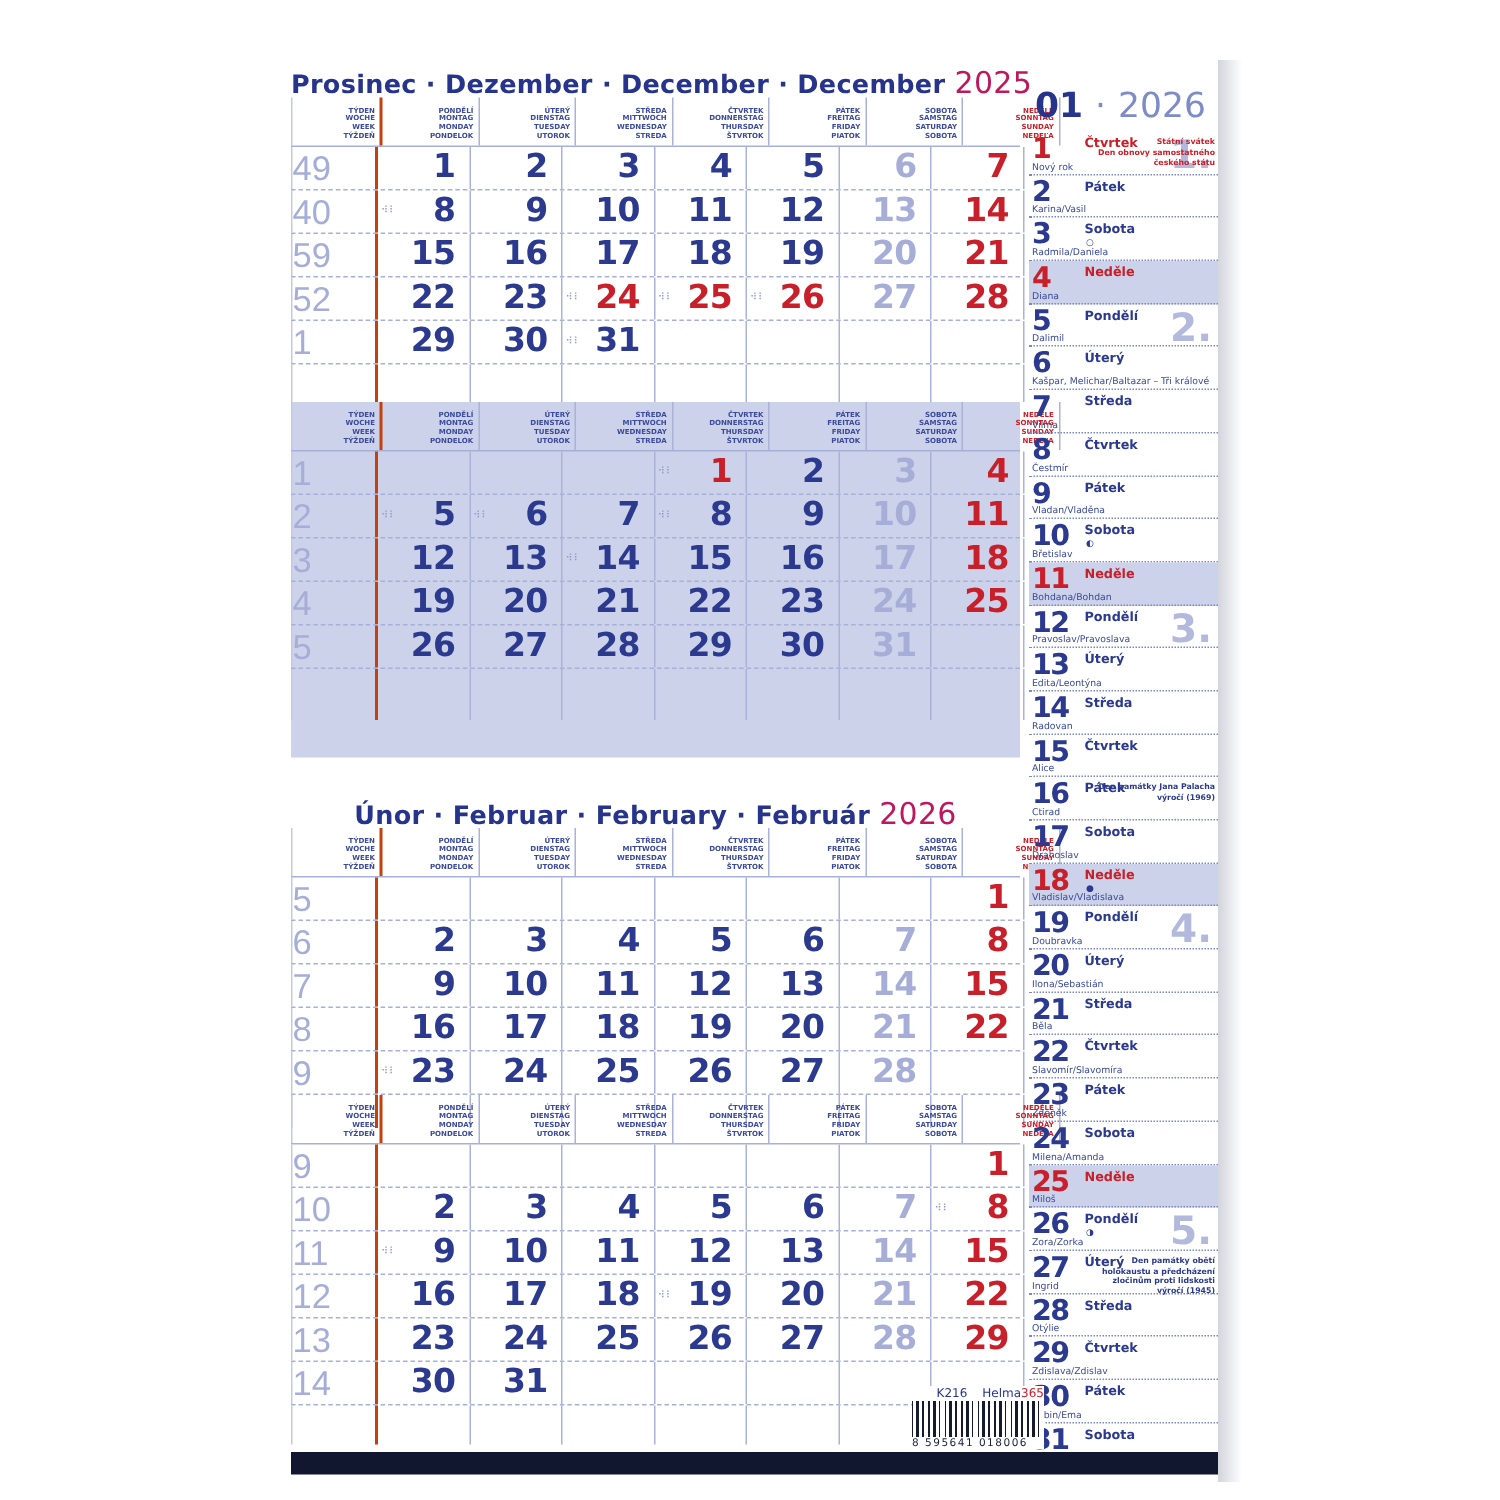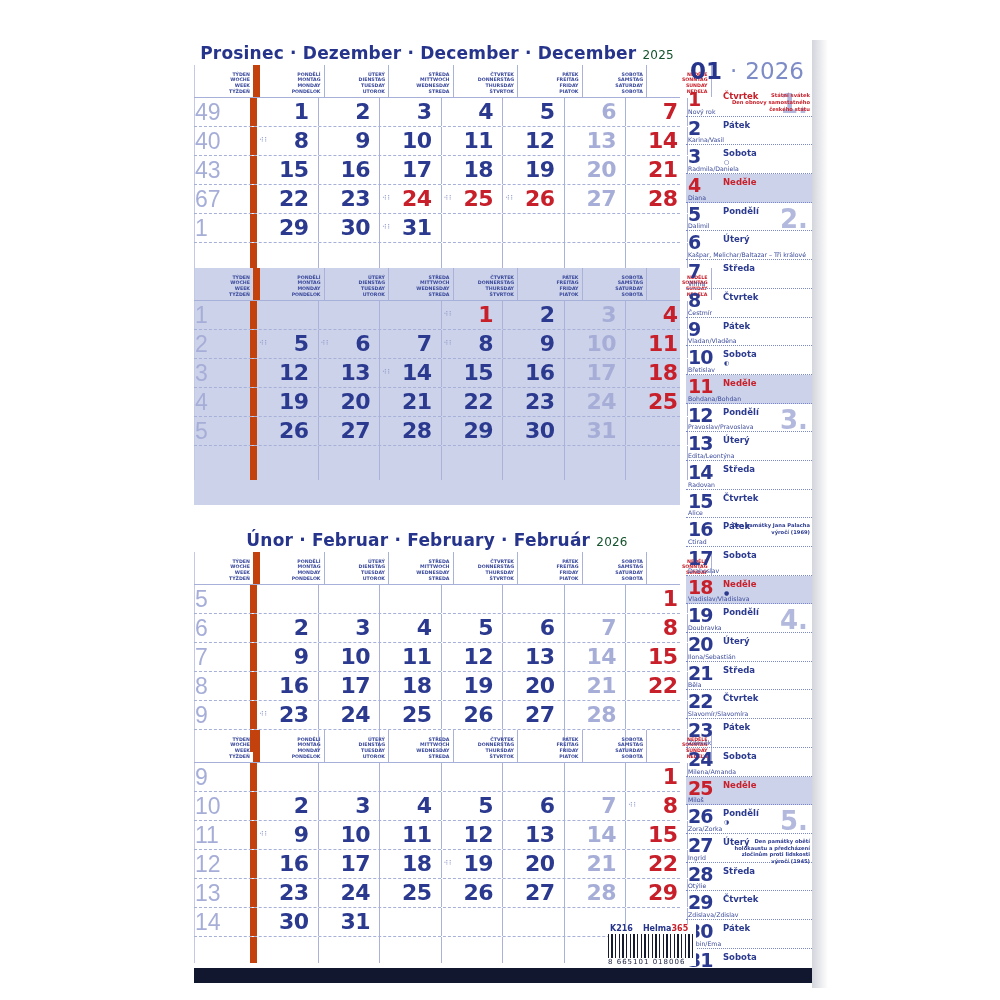--- a/index.html
+++ b/index.html
@@ -11,26 +11,26 @@
 
   
   .months{position:absolute;left:0;top:0;width:486px;}
   .month{position:absolute;left:0;width:486px;}
   #m0{top:0;height:228px;}
   #m1{top:228px;height:237px;background:#ccd2e9;}
   #m2{top:487px;height:225px;}
   #m3{top:690px;height:258px;}
   .month-title{height:22px;padding-top:3px;text-align:center;white-space:nowrap;
     font-size:17px;font-weight:bold;color:#26348c;letter-spacing:.2px;}
-  .mt-year{font-weight:400;color:#14532d;font-size:12px;}
+  .mt-year{font-weight:400;color:#be185d;font-size:20px;}
   .row{display:flex;border-bottom:1px dashed #a7b0d8;}
   .row.hdr{border-bottom:1px solid #a7b0d8;height:32px;}
   .row.days{height:28px;}
   .row.fill{border-bottom:none;}
-  .c0{width:55px;flex:none;border-left:1px solid #c3c9e4;border-right:7px solid #c2410c;position:relative;}
+  .c0{width:55px;flex:none;border-left:1px solid #c3c9e4;border-right:2px solid #c2410c;position:relative;}
   .c{width:60.5px;flex:none;border-right:1px solid #aab2da;position:relative;}
   .hcell{display:flex;flex-direction:column;justify-content:flex-end;align-items:flex-end;
     padding:2px 3px 2px 0;font-size:4.7px;line-height:1.25;font-weight:bold;color:#3b4a9c;text-align:right;}
   .hcell.sun{color:#c8202b;}
   .wnum{font-family:"Liberation Sans",sans-serif;font-size:23px;font-weight:400;color:#a6aed8;
     text-align:center;line-height:28px;}
   .dnum{display:block;font-size:22px;font-weight:bold;color:#2b3a8f;text-align:right;
     padding-right:9px;line-height:27px;letter-spacing:-.5px;}
   .dnum.s{color:#a6aed8;}
   .dnum.r{color:#c8202b;}
@@ -49,21 +49,21 @@
   .srow.sun .snum,.srow.sun .swd,.srow.hol .snum,.srow.hol .swd{color:#c8202b;}
   .smoon{position:absolute;left:38px;top:13px;font-size:6px;color:#2b3a8f;}
   .sname{position:absolute;left:2px;bottom:1px;font-size:6.2px;color:#3a4a9a;white-space:nowrap;}
   .snote{position:absolute;right:2px;top:4px;z-index:2;font-size:5.2px;line-height:1.3;
     text-align:right;color:#2b3a8f;font-weight:bold;}
   .snote.red{color:#c8202b;}
   .sord{position:absolute;right:4px;top:1px;z-index:1;font-size:26px;font-weight:bold;color:#b2b9dd;}
 
   
   .code-block{position:absolute;left:414px;top:884px;width:88px;background:#fff;z-index:3;}
-  .code-line{font-size:8px;font-weight:bold;color:#26348c;white-space:nowrap;padding-left:2px;}
+  .code-line{font-size:8px;font-weight:normal;color:#26348c;white-space:nowrap;padding-left:2px;text-align:right;}
   .code-line .b365{color:#c8202b;}
   .code-line .kcode{margin-right:10px;}
   .bars{margin-top:1px;height:24px;width:86px;
     background:repeating-linear-gradient(90deg,#151a2e 0 1px,#ffffff 1px 3px,#151a2e 3px 5px,#ffffff 5px 7px,#151a2e 7px 8px,#ffffff 8px 11px);}
   .ean{font-size:7px;color:#1a2040;letter-spacing:1px;white-space:nowrap;}
 </style>
 </head>
 <body>
 
 <div class="sheet">
@@ -163,21 +163,21 @@
             <span class="dnum">12</span>
           </div>
           <div class="c">
             <span class="dnum s">13</span>
           </div>
           <div class="c">
             <span class="dnum r">14</span>
           </div>
         </div>
         <div class="row days">
-          <div class="c0"><span class="wnum">43</span></div>
+          <div class="c0"><span class="wnum">59</span></div>
           <div class="c">
             <span class="dnum">15</span>
           </div>
           <div class="c">
             <span class="dnum">16</span>
           </div>
           <div class="c">
             <span class="dnum">17</span>
           </div>
           <div class="c">
@@ -187,21 +187,21 @@
             <span class="dnum">19</span>
           </div>
           <div class="c">
             <span class="dnum s">20</span>
           </div>
           <div class="c">
             <span class="dnum r">21</span>
           </div>
         </div>
         <div class="row days">
-          <div class="c0"><span class="wnum">67</span></div>
+          <div class="c0"><span class="wnum">52</span></div>
           <div class="c">
             <span class="dnum">22</span>
           </div>
           <div class="c">
             <span class="dnum">23</span>
           </div>
           <div class="c">
             <span class="br">⠺⠇</span>
             <span class="dnum r">24</span>
           </div>
@@ -967,18 +967,18 @@
           <span class="snum">31</span>
           <span class="swd">Sobota</span>
           <span class="sname">Marika</span>
         </div>
       </div>
   </div>
 
   <div class="code-block">
     <div class="code-line"><span class="kcode">K216</span><span>Helma</span><span class="b365">365</span></div>
     <div class="bars"></div>
-    <div class="ean">8 665101 018006</div>
+    <div class="ean">8 595641 018006</div>
   </div>
 
   <div class="bottom-bar"></div>
   <div class="shadow-right"></div>
 </div>
 
 </body></html>

